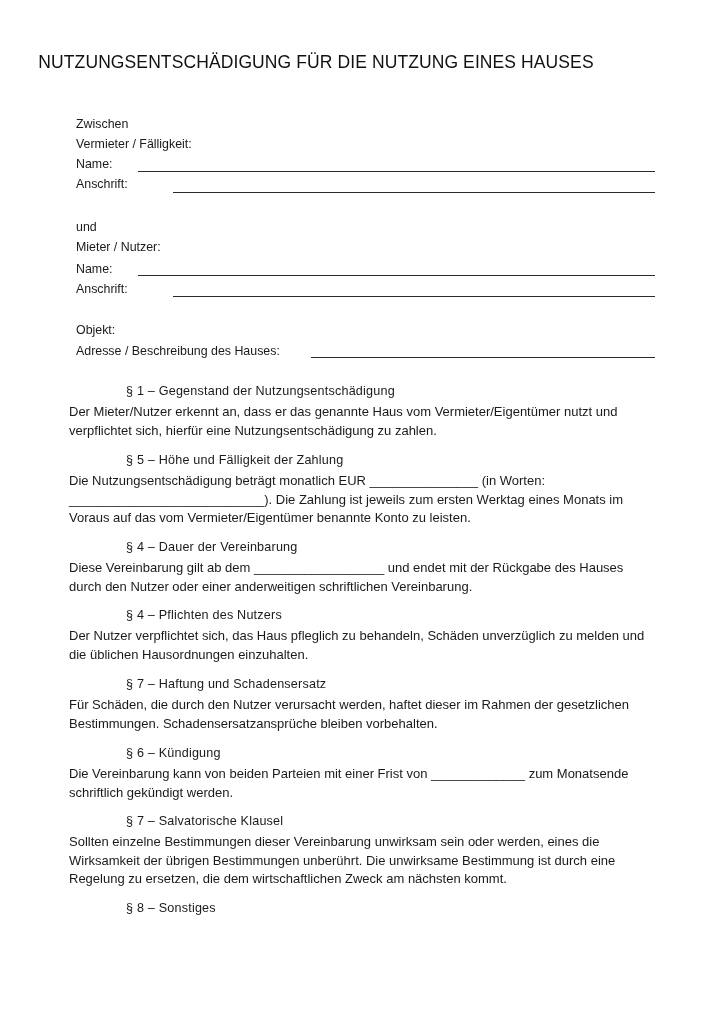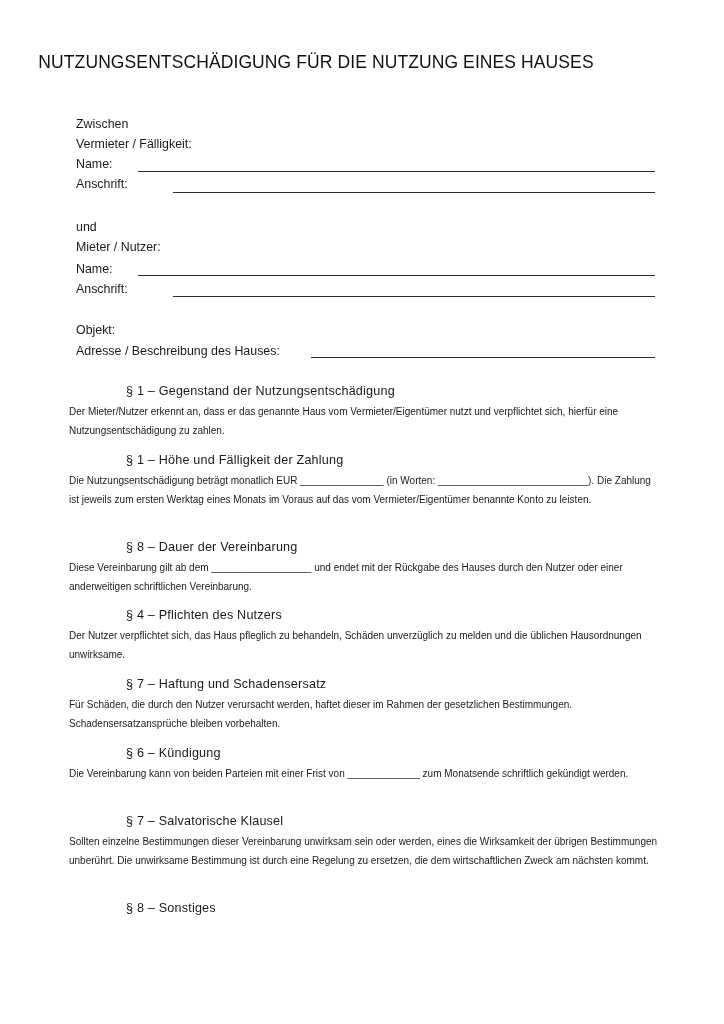--- a/index.html
+++ b/index.html
@@ -7,21 +7,21 @@
     width: 724px; height: 1024px; position: relative; overflow: hidden;
     font-family: "Liberation Sans", sans-serif; color: #1a1a1a;
   }
   .title {
     position: absolute; top: 52px; left: 0; width: 632px; text-align: center;
     font-size: 17.5px; letter-spacing: 0.1px; color: #111;
   }
   .t { position: absolute; left: 76px; font-size: 12.4px; line-height: 18px; white-space: nowrap; }
   .rule { position: absolute; height: 0; border-top: 1.3px solid #2a2a2a; }
   .h { position: absolute; left: 86px; font-size: 12.6px; letter-spacing: 0.2px; white-space: nowrap; margin-left: 40px; }
-  .p { position: absolute; left: 69px; width: 590px; font-size: 10px; line-height: 18.6px; }
+  .p { position: absolute; left: 69px; width: 590px; font-size: 13px; line-height: 18.6px; }
 </style>
 </head>
 <body>
 
 <div>
   <div class="title">NUTZUNGSENTSCHÄDIGUNG FÜR DIE NUTZUNG EINES HAUSES</div>
 
   <div class="t" style="top:115px">Zwischen</div>
   <div class="t" style="top:135px">Vermieter / Fälligkeit:</div>
   <div class="t" style="top:155px">Name:</div>
@@ -36,28 +36,28 @@
   <div class="t" style="top:280px">Anschrift:</div>
   <div class="rule" style="top:296px; left:173px; width:482px"></div>
 
   <div class="t" style="top:321px">Objekt:</div>
   <div class="t" style="top:342px">Adresse / Beschreibung des Hauses:</div>
   <div class="rule" style="top:357px; left:311px; width:344px"></div>
 
   <div class="h" style="top:384px">§ 1 – Gegenstand der Nutzungsentschädigung</div>
   <div class="p" style="top:403px">Der Mieter/Nutzer erkennt an, dass er das genannte Haus vom Vermieter/Eigentümer nutzt und verpflichtet sich, hierfür eine Nutzungsentschädigung zu zahlen.</div>
 
-  <div class="h" style="top:453px">§ 1 – Höhe und Fälligkeit der Zahlung</div>
+  <div class="h" style="top:453px">§ 5 – Höhe und Fälligkeit der Zahlung</div>
   <div class="p" style="top:472px">Die Nutzungsentschädigung beträgt monatlich EUR _______________ (in Worten: ___________________________). Die Zahlung ist jeweils zum ersten Werktag eines Monats im Voraus auf das vom Vermieter/Eigentümer benannte Konto zu leisten.</div>
 
-  <div class="h" style="top:540px">§ 8 – Dauer der Vereinbarung</div>
+  <div class="h" style="top:540px">§ 4 – Dauer der Vereinbarung</div>
   <div class="p" style="top:559px">Diese Vereinbarung gilt ab dem __________________ und endet mit der Rückgabe des Hauses durch den Nutzer oder einer anderweitigen schriftlichen Vereinbarung.</div>
 
   <div class="h" style="top:608px">§ 4 – Pflichten des Nutzers</div>
-  <div class="p" style="top:627px">Der Nutzer verpflichtet sich, das Haus pfleglich zu behandeln, Schäden unverzüglich zu melden und die üblichen Hausordnungen unwirksame.</div>
+  <div class="p" style="top:627px">Der Nutzer verpflichtet sich, das Haus pfleglich zu behandeln, Schäden unverzüglich zu melden und die üblichen Hausordnungen einzuhalten.</div>
 
   <div class="h" style="top:677px">§ 7 – Haftung und Schadensersatz</div>
   <div class="p" style="top:696px">Für Schäden, die durch den Nutzer verursacht werden, haftet dieser im Rahmen der gesetzlichen Bestimmungen. Schadensersatzansprüche bleiben vorbehalten.</div>
 
   <div class="h" style="top:746px">§ 6 – Kündigung</div>
   <div class="p" style="top:765px">Die Vereinbarung kann von beiden Parteien mit einer Frist von _____________ zum Monatsende schriftlich gekündigt werden.</div>
 
   <div class="h" style="top:814px">§ 7 – Salvatorische Klausel</div>
   <div class="p" style="top:833px">Sollten einzelne Bestimmungen dieser Vereinbarung unwirksam sein oder werden, eines die Wirksamkeit der übrigen Bestimmungen unberührt. Die unwirksame Bestimmung ist durch eine Regelung zu ersetzen, die dem wirtschaftlichen Zweck am nächsten kommt.</div>
 

